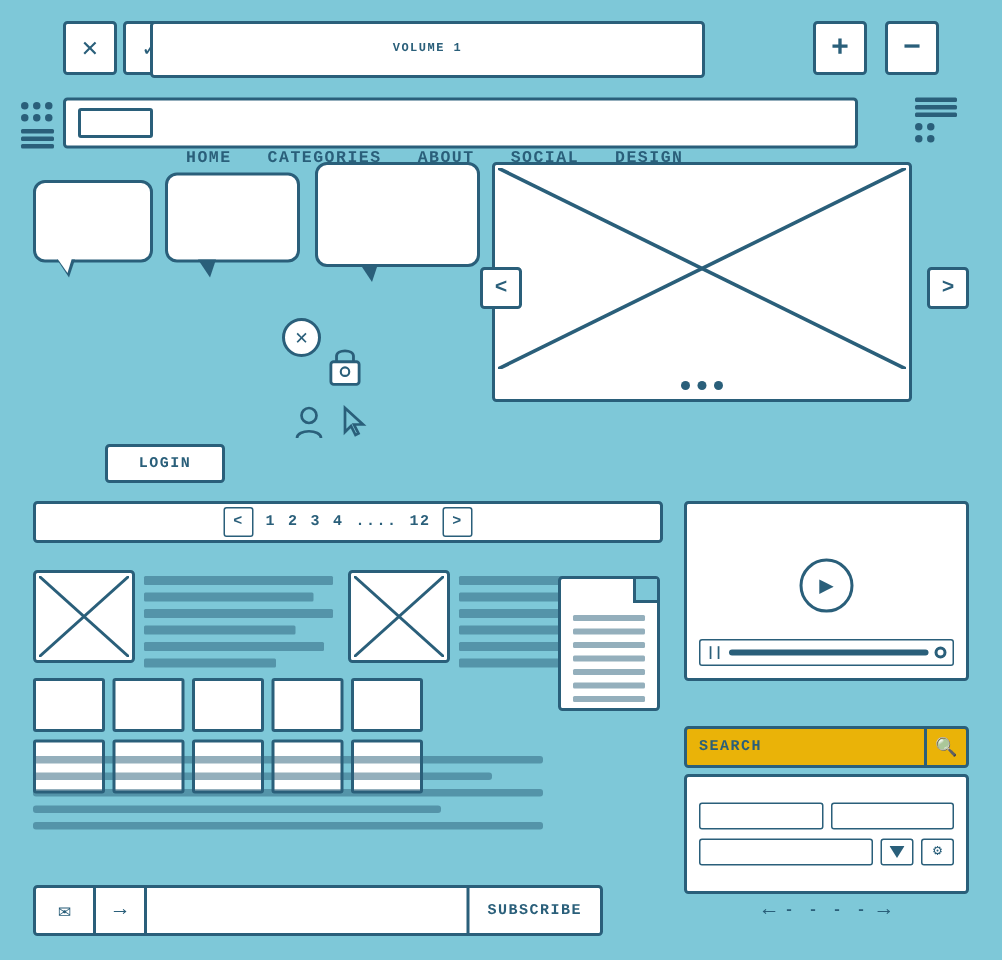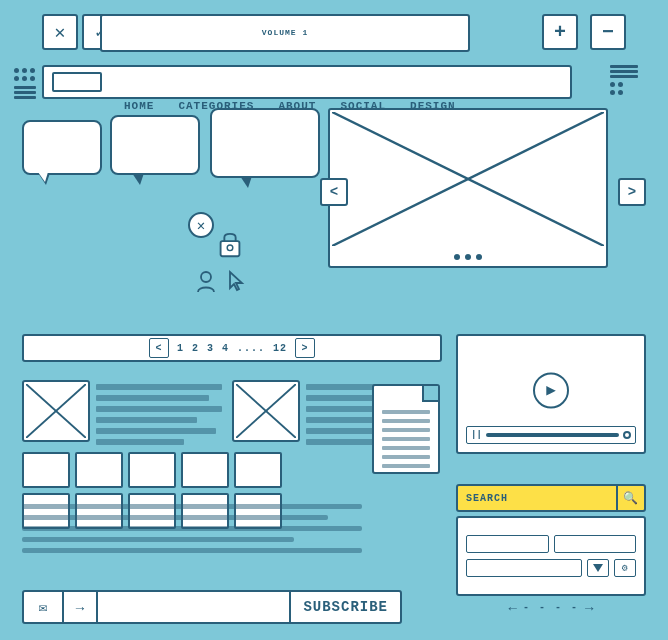--- a/index.html
+++ b/index.html
@@ -595,21 +595,21 @@
       opacity: 0.5;
     }
 
     
     .search-bar {
       top: 484px;
       right: 22px;
       width: 190px;
       height: 28px;
       border: 2px solid #2a5f7a;
-      background: #fde047;
+      background: #eab308;
       border-radius: 3px;
       position: absolute;
       display: flex;
       align-items: center;
       padding-left: 8px;
     }
 
     .search-text {
       flex: 1;
       color: #2a5f7a;
@@ -667,21 +667,21 @@
 
     .subscribe-btn {
       margin-left: auto;
       padding: 0 12px;
       height: 100%;
       border-left: 2px solid #2a5f7a;
       display: flex;
       align-items: center;
       justify-content: flex-start;
       color: #2a5f7a;
-      font-size: 14px;
+      font-size: 10px;
       font-weight: bold;
       letter-spacing: 1px;
     }
 
     
     .carousel-svg {
       position: absolute;
       top: 2px; left: 2px;
       width: calc(100% - 4px);
       height: calc(100% - 22px);
@@ -883,20 +883,23 @@
   <div class="user-icon-area">
     <svg class="user-svg" viewBox="0 0 20 24">
       <circle cx="10" cy="7" r="5" fill="none" stroke="#2a5f7a" stroke-width="1.8"></circle>
       <path d="M2 22 C2 16 18 16 18 22" fill="none" stroke="#2a5f7a" stroke-width="1.8"></path>
     </svg>
     <svg class="cursor-svg" viewBox="0 0 20 24">
       <path d="M4 2 L4 18 L8 14 L11 20 L13 19 L10 13 L16 13 Z" fill="none" stroke="#2a5f7a" stroke-width="1.8"></path>
     </svg>
   </div>
 
+  <div class="login-btn">
+    <span>LOGIN</span>
+  </div>
 
   <div class="pagination">
     <div class="page-arrow">&lt;</div>
     <span>1</span>
     <span>2</span>
     <span>3</span>
     <span>4</span>
     <span>....</span>
     <span>12</span>
     <div class="page-arrow">&gt;</div>

